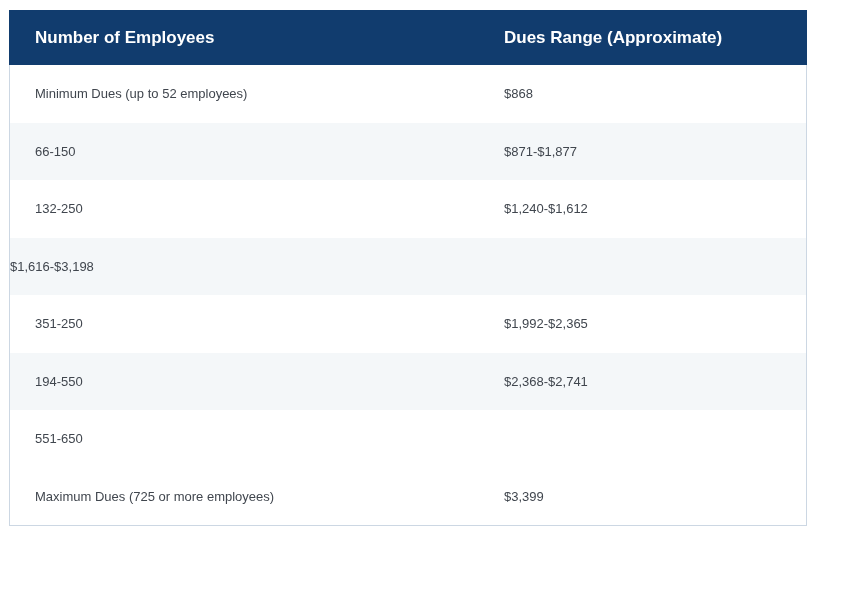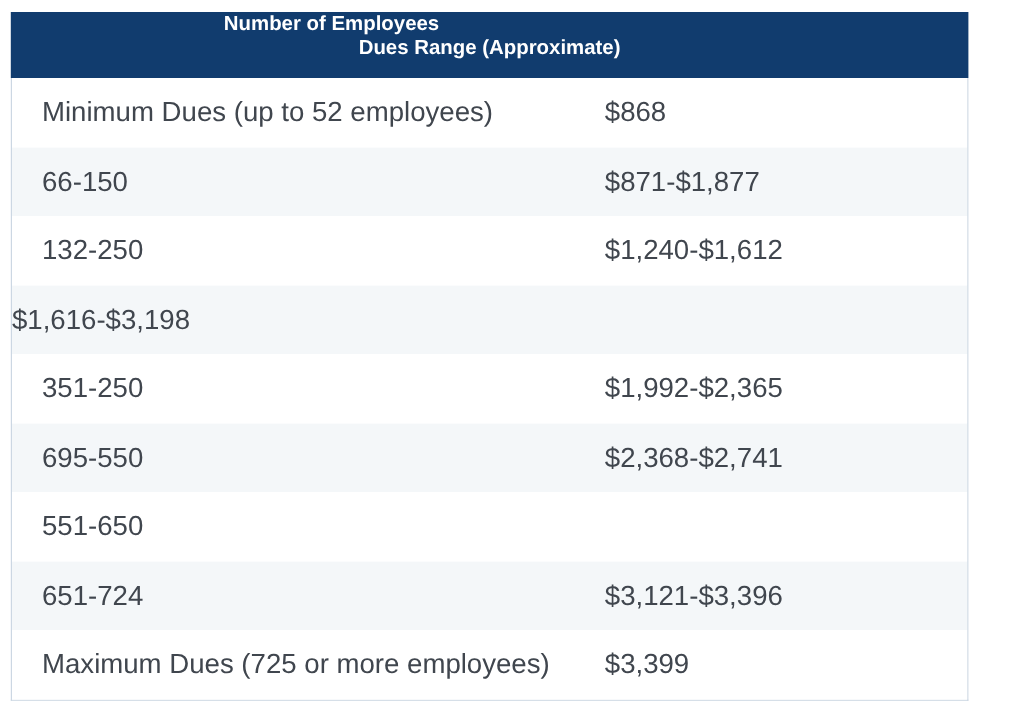--- a/index.html
+++ b/index.html
@@ -27,33 +27,32 @@
     width: 798px;
   }
   .thead {
     display: flex;
     align-items: center;
     height: 55px;
     background: var(--header-bg);
     color: var(--header-text);
     font-size: 17px;
     font-weight: 700;
-    flex-direction: column;
   }
   .tbody {
     border: 1px solid var(--border);
     border-top: none;
   }
   .trow {
     display: flex;
     align-items: center;
     height: 57.5px;
     background: var(--row-bg);
     color: var(--body-text);
-    font-size: 23px;
+    font-size: 13px;
     font-weight: 400;
   }
   .trow.alt { background: var(--row-alt-bg); }
   .c1 {
     width: 495px;
     padding-left: 26px;
     flex: 0 0 auto;
   }
   .tbody .c1 { width: 494px; padding-left: 25px; }
   .c2 {
@@ -82,28 +81,24 @@
         <div class="c2">$1,240-$1,612</div>
       </div>
       <div class="trow alt">
         <div class="c2">$1,616-$3,198</div>
       </div>
       <div class="trow">
         <div class="c1">351-250</div>
         <div class="c2">$1,992-$2,365</div>
       </div>
       <div class="trow alt">
-        <div class="c1">695-550</div>
+        <div class="c1">194-550</div>
         <div class="c2">$2,368-$2,741</div>
       </div>
       <div class="trow">
         <div class="c1">551-650</div>
-      </div>
-      <div class="trow alt">
-        <div class="c1">651-724</div>
-        <div class="c2">$3,121-$3,396</div>
       </div>
       <div class="trow">
         <div class="c1">Maximum Dues (725 or more employees)</div>
         <div class="c2">$3,399</div>
       </div>
     </div>
 </div>
 
 </body></html>

